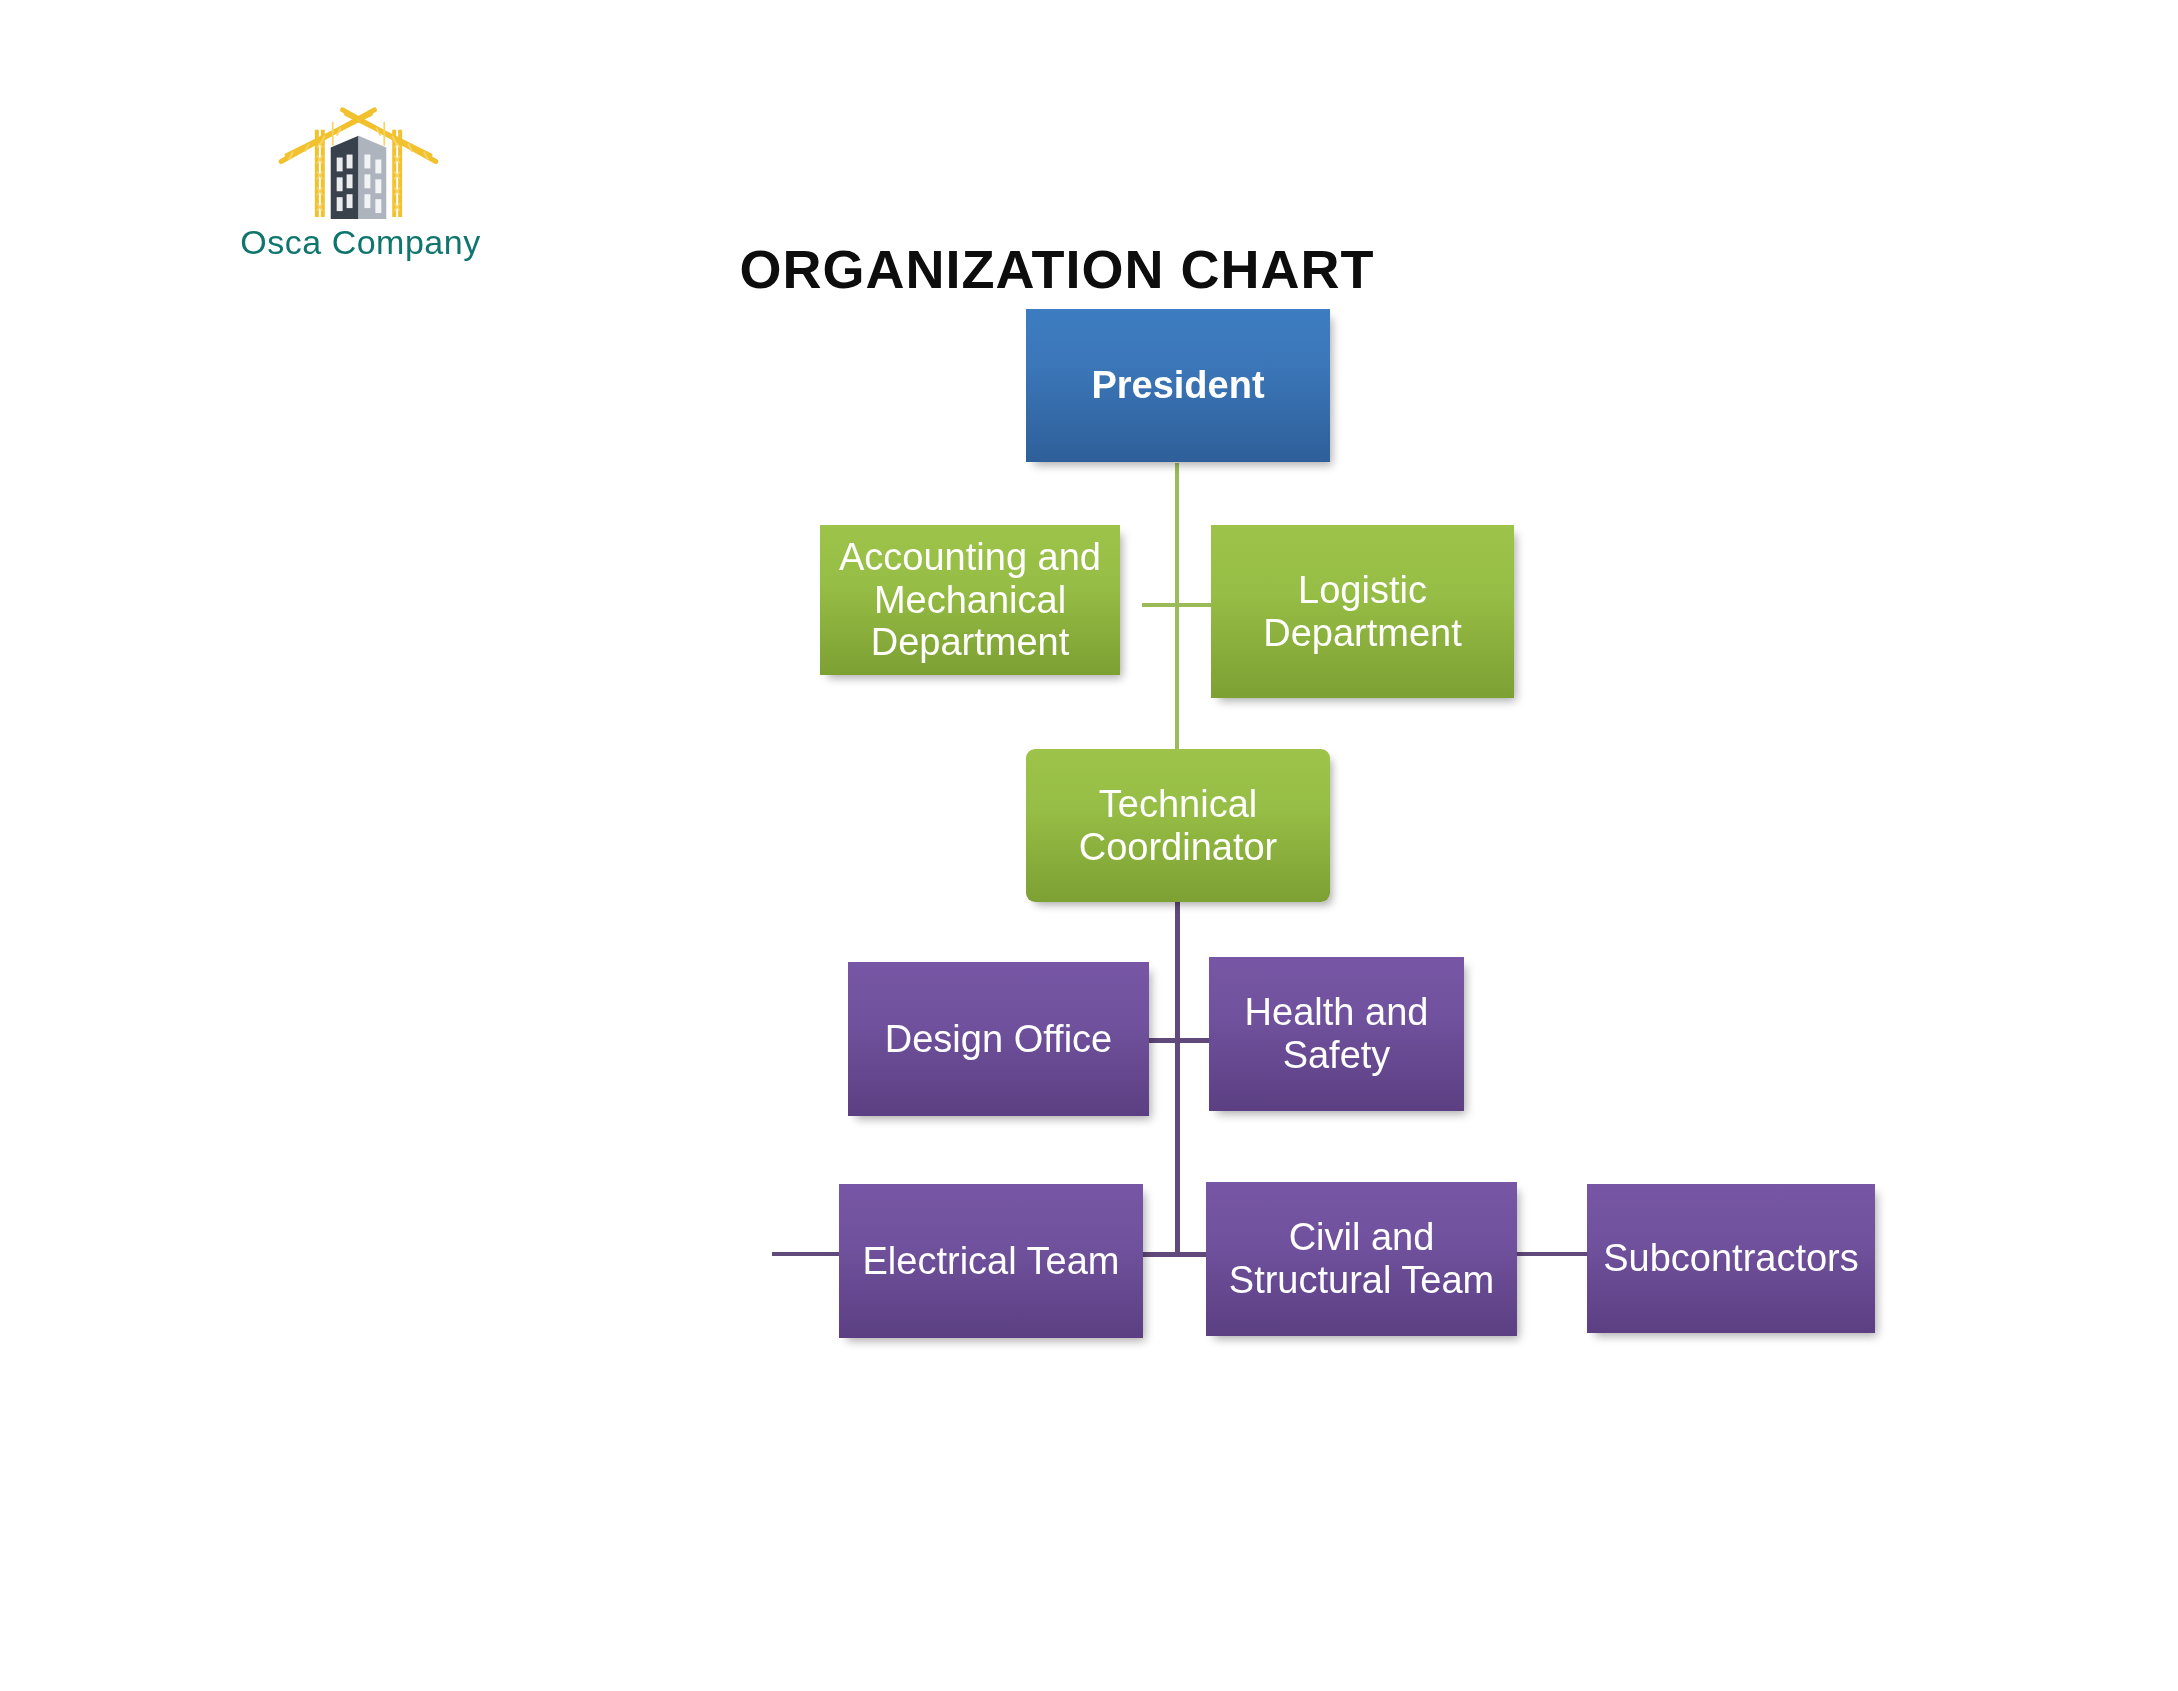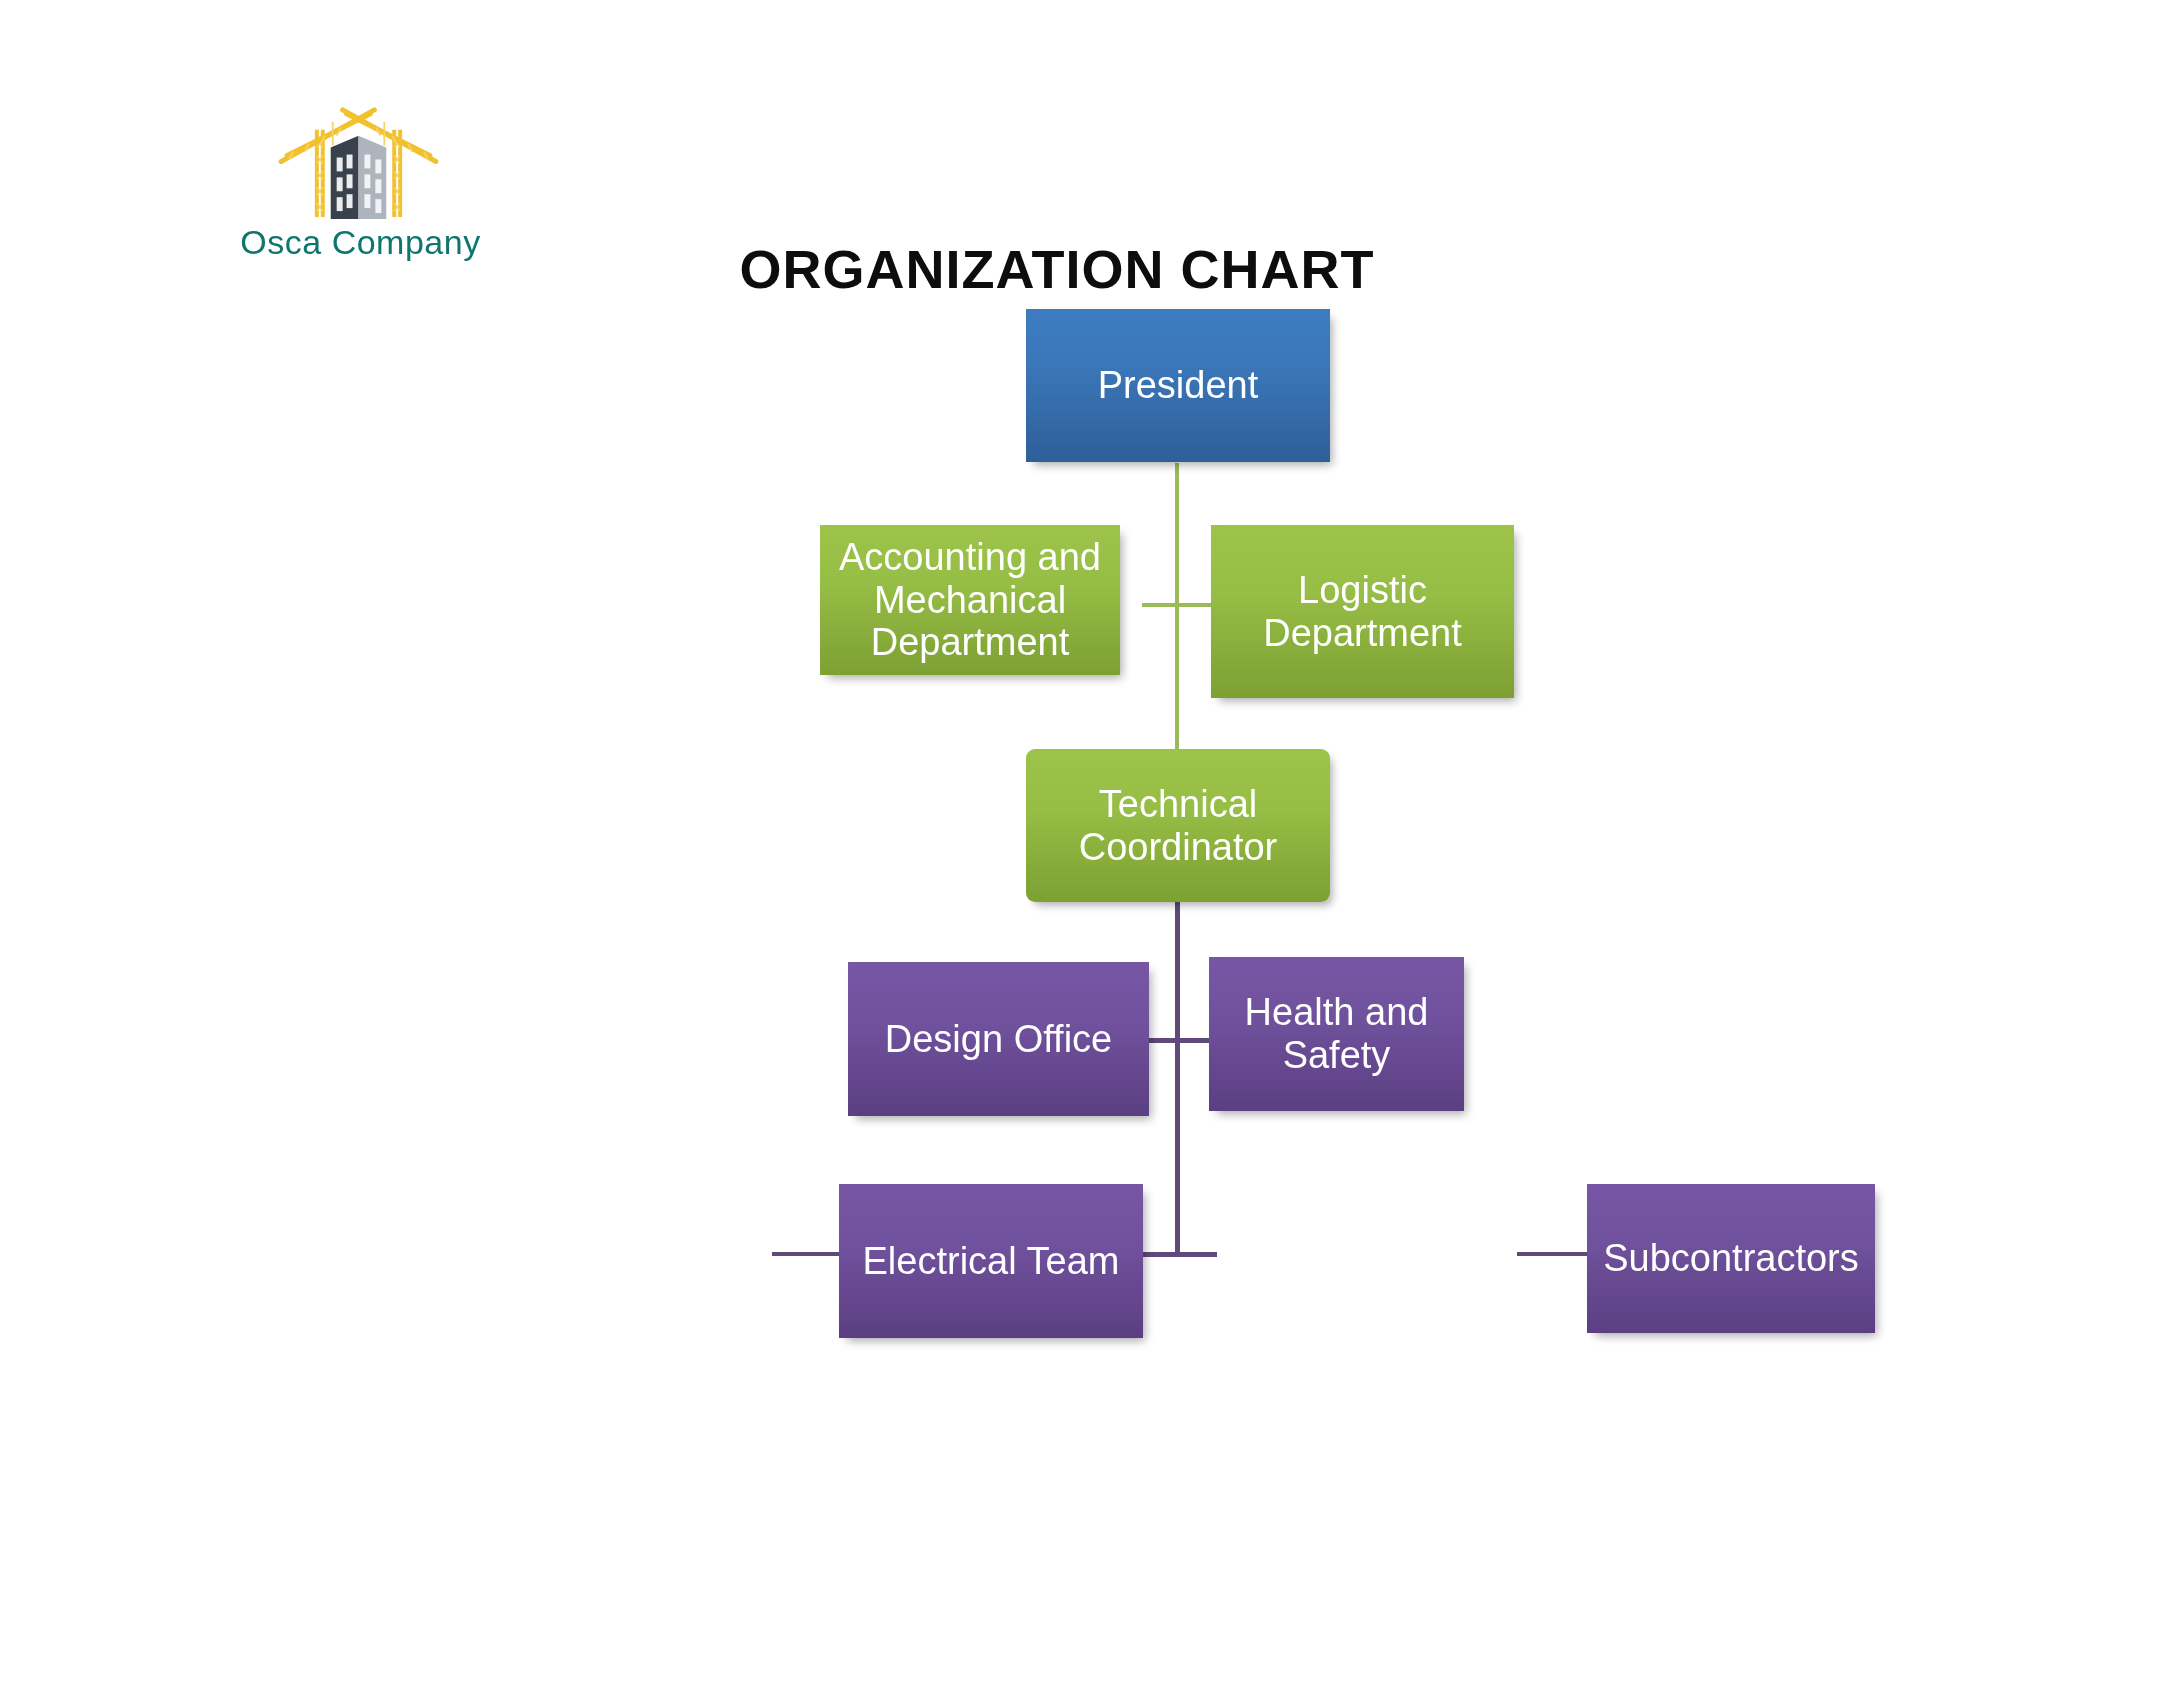--- a/index.html
+++ b/index.html
@@ -81,20 +81,21 @@
     font-family: "Liberation Sans", sans-serif;
     font-size: 38px;
     line-height: 1.12;
     padding: 4px 10px;
     box-shadow: 5px 6px 9px -3px rgba(0,0,0,0.33);
   }
   .node .node-label { display: block; width: 100%; }
 
   .node.blue {
     background: linear-gradient(to bottom, #3d7cc1 0%, #3b76b8 38%, #2e5f99 100%);
+    font-weight: bold;
   }
   .node.green {
     background: linear-gradient(to bottom, #9dc34a 0%, #96bd45 40%, #7da033 100%);
   }
   .node.purple {
     background: linear-gradient(to bottom, #7757a5 0%, #70519d 40%, #5b3f82 100%);
   }
 </style>
 </head>
 <body>
@@ -229,19 +230,25 @@
       <span>Health and</span><br>
       <span>Safety</span>
     </span>
   </div>
 
 
   <div class="node purple" style="left:839px; top:1184px; width:304px; height:154px;">
     <span class="node-label">Electrical Team</span>
   </div>
 
+  <div class="node purple" style="left:1206px; top:1182px; width:311px; height:154px;">
+    <span class="node-label">
+      <span>Civil and</span><br>
+      <span>Structural Team</span>
+    </span>
+  </div>
 
   <div class="node purple" style="left:1587px; top:1184px; width:288px; height:149px;">
     <span class="node-label">Subcontractors</span>
   </div>
 
 </div>
 
 
 </body></html>

